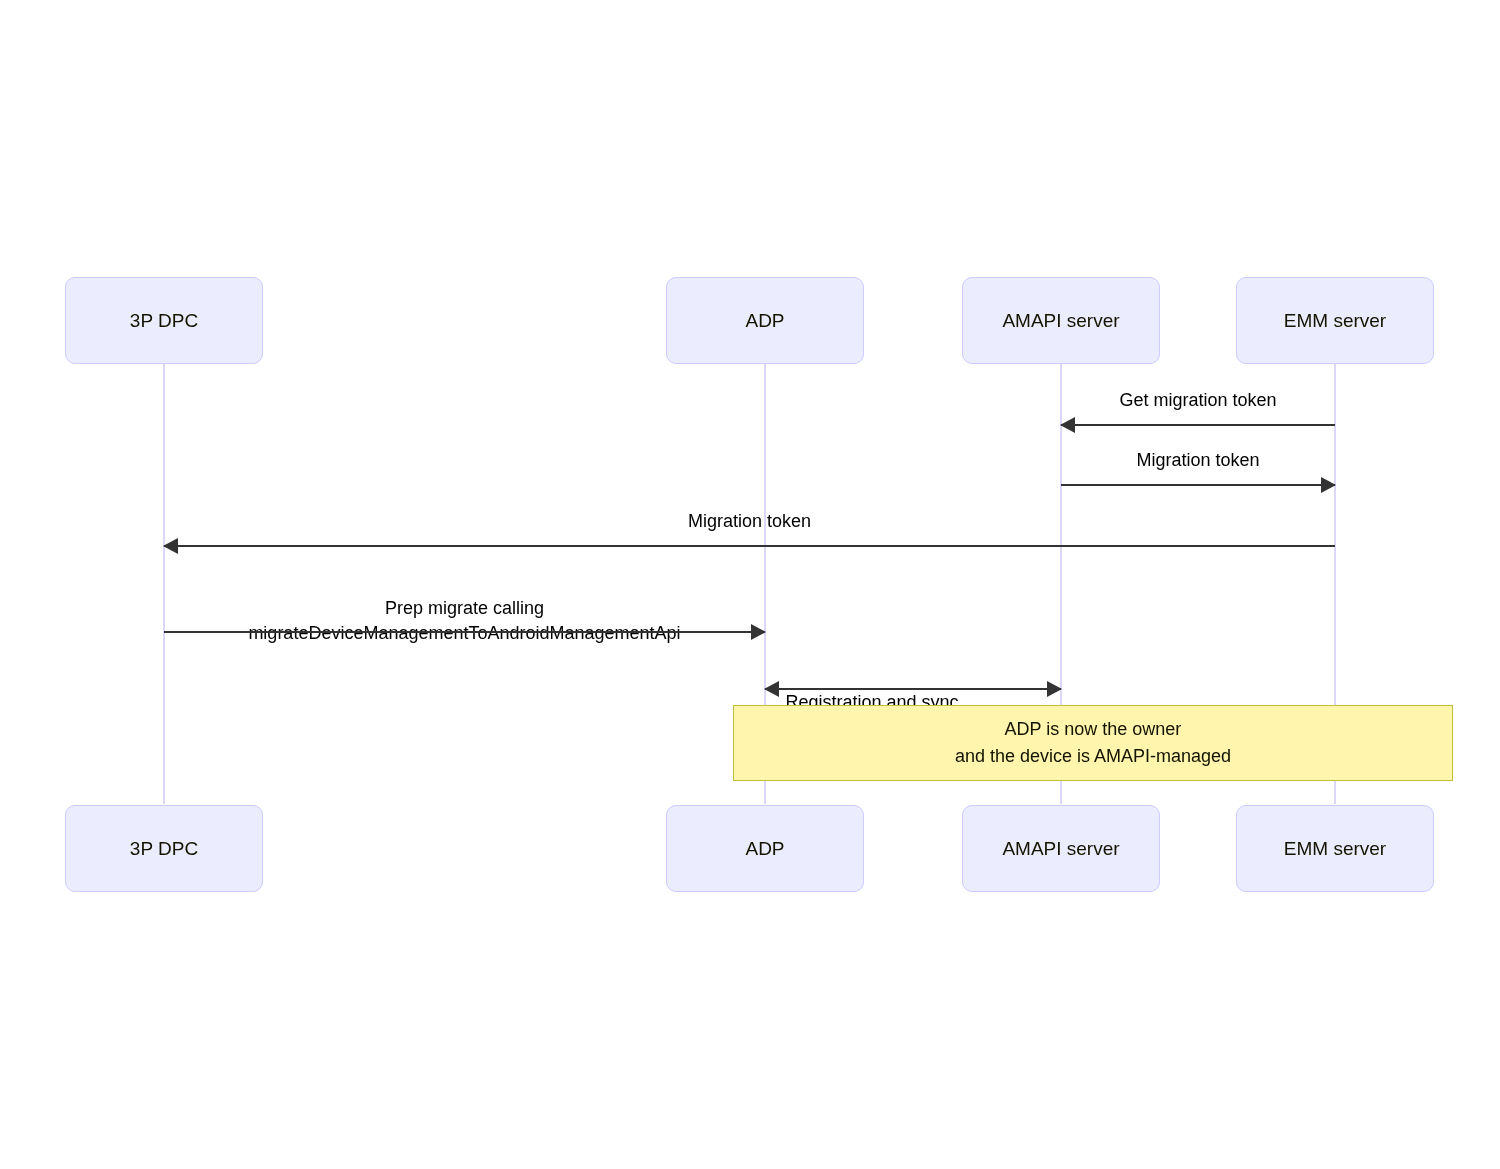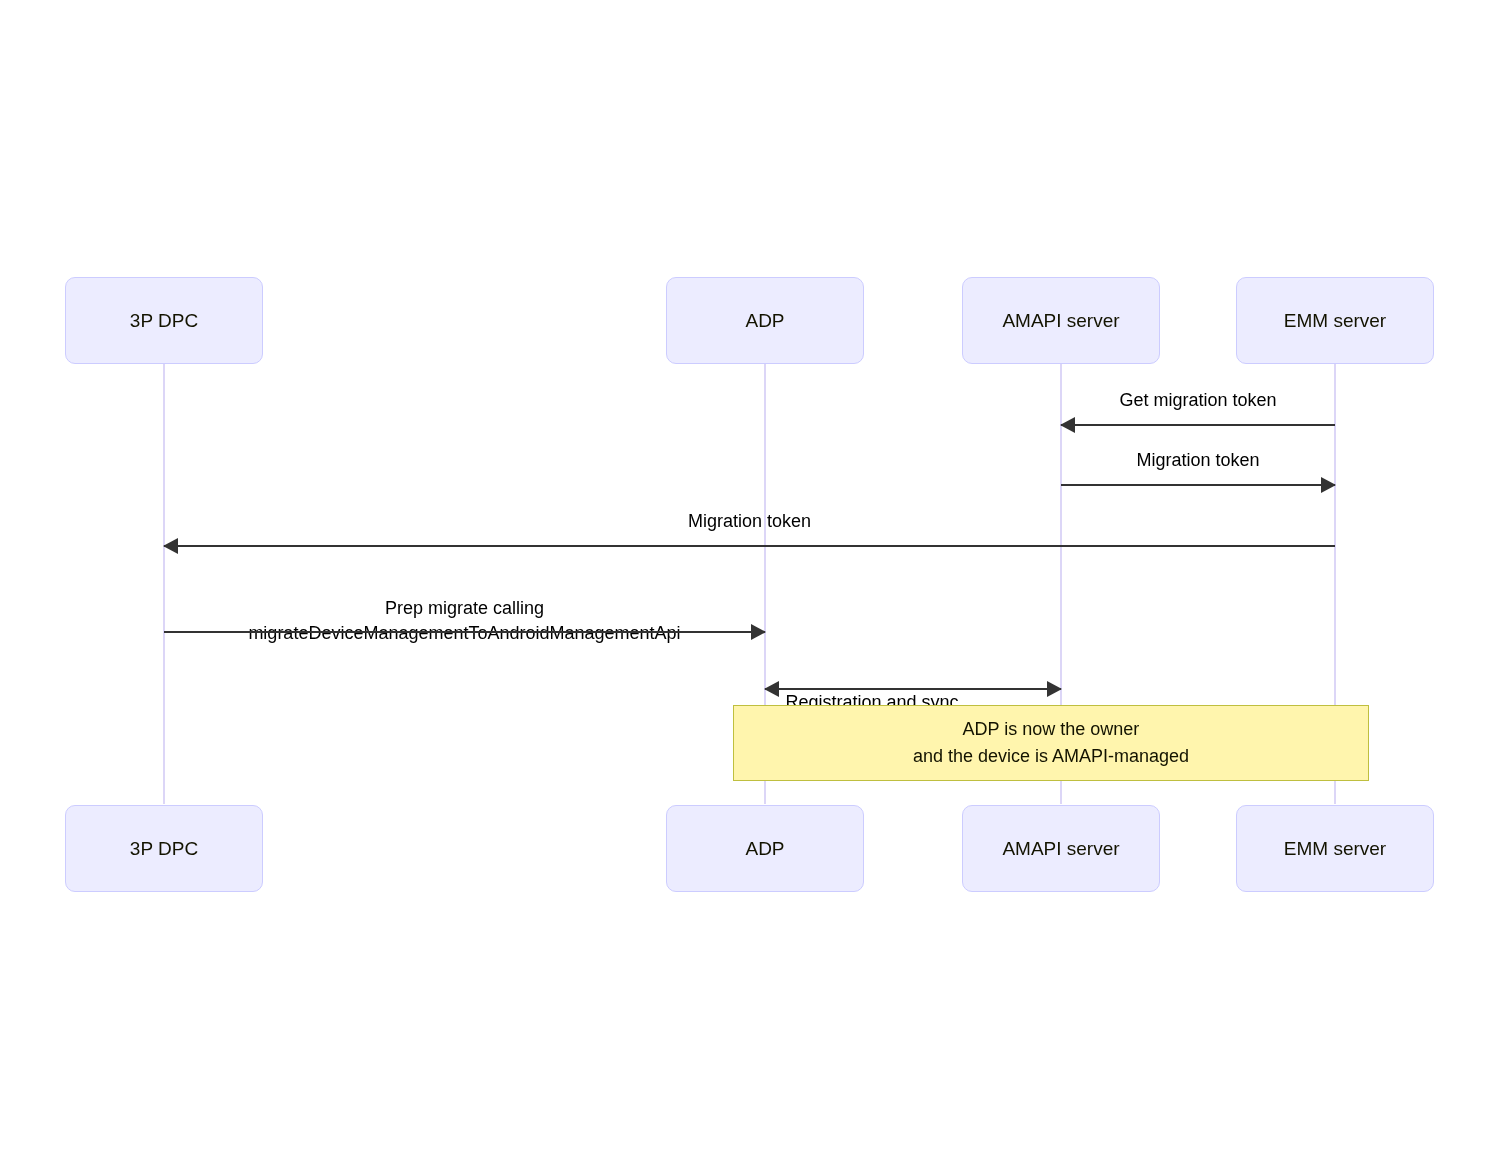--- a/index.html
+++ b/index.html
@@ -147,21 +147,21 @@
     <div class="head right"></div>
   </div>
 
   <div class="msg-label" style="left:724px; top:653px; width:296px;margin-top:37px;">Registration and sync</div>
   <div class="msg" style="left:765px; top:688px; width:296px;">
     <div class="line"></div>
     <div class="head left"></div>
     <div class="head right"></div>
   </div>
 
-  <div class="note-box" style="left:733px; top:705px; width:636px; height:76px;">
+  <div class="note-box" style="left:733px; top:705px; width:720px; height:76px;">
     <span>ADP is now the owner
 and the device is AMAPI-managed</span>
   </div>
 
   <div class="actor-box" style="left:65px; top:805px; width:198px; height:87px;">
     <span>3P DPC</span>
   </div>
   <div class="actor-box" style="left:666px; top:805px; width:198px; height:87px;">
     <span>ADP</span>
   </div>

